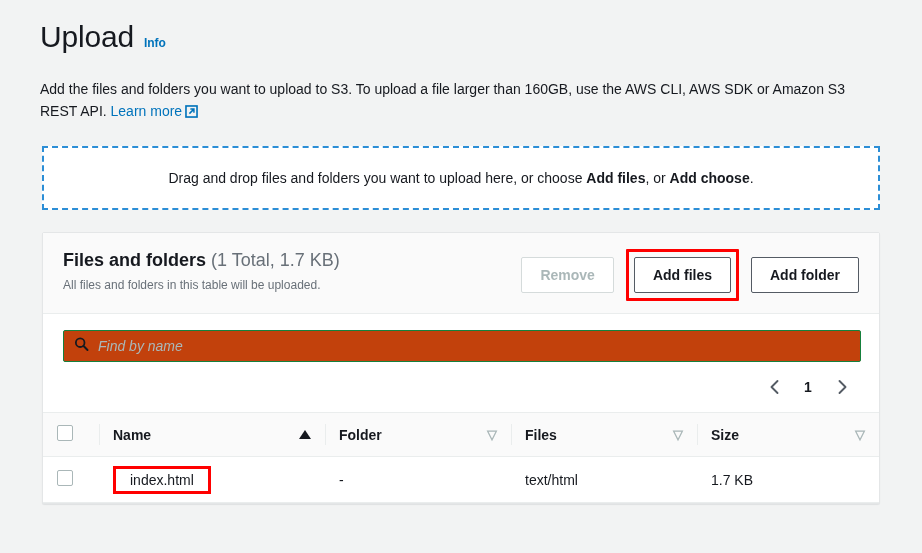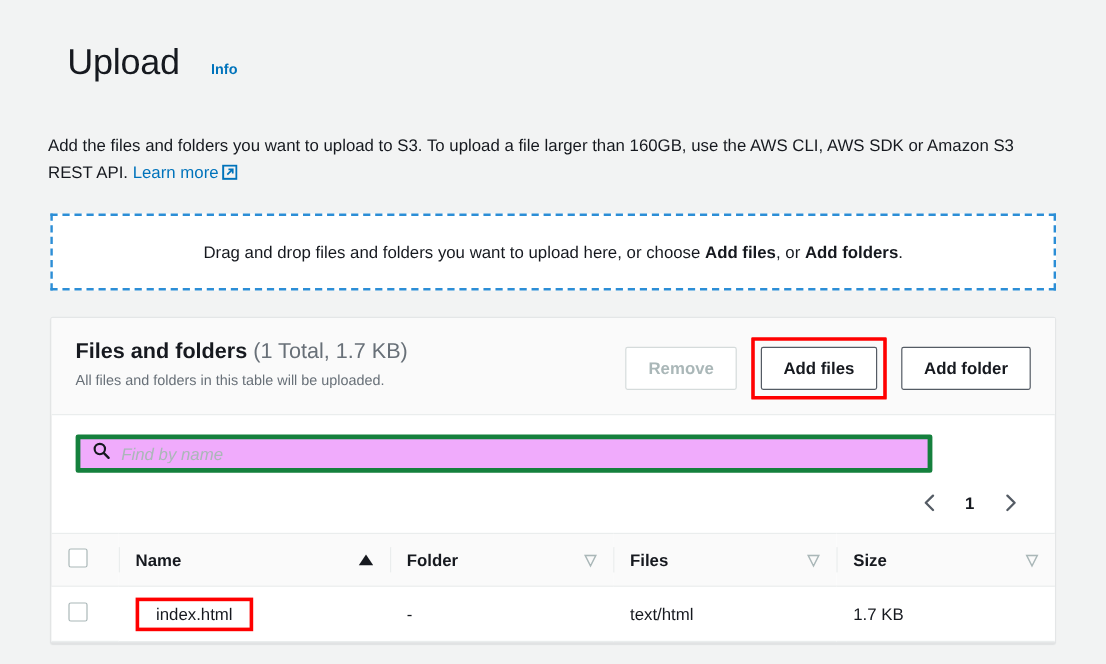--- a/index.html
+++ b/index.html
@@ -28,21 +28,21 @@
     align-items: baseline;
     gap: 10px;
     padding: 18px 0 0 40px;
   }
   .page-title {
     font-size: 30px;
     line-height: 38px;
     font-weight: 400;
     letter-spacing: -0.2px;
     color: #16191f;
-    margin: 16px;
+    margin: 0;
   }
   .info-link {
     font-size: 12px;
     font-weight: bold;
     color: #0073bb;
     text-decoration: none;
     cursor: pointer;
   }
 
   .page-desc {
@@ -155,25 +155,25 @@
     border: 3px solid #ff0000;
     border-radius: 1px;
   }
 
   
   .filter-row {
     padding: 16px 20px 0 20px;
   }
   .search-box {
     position: relative;
-    width: 714px;
+    width: 798px;
     height: 32px;
-    border: 4px solid #15803d;
+    border: 1px solid #15803d;
     border-radius: 2px;
-    background: #f0abfc;
+    background: #c2410c;
     display: flex;
     align-items: center;
   }
   .search-icon {
     position: absolute;
     left: 10px;
     top: 50%;
     transform: translateY(-50%);
     display: block;
   }
@@ -326,21 +326,21 @@
   </div>
 
   <p class="page-desc">
     <span>Add the files and folders you want to upload to S3. To upload a file larger than 160GB, use the AWS CLI, AWS SDK or Amazon S3 REST API. </span><a class="ext-link"><span>Learn more</span><span class="ext-icon"><svg width="13" height="13" viewBox="0 0 16 16">
             <rect x="1.2" y="1.2" width="13.6" height="13.6" fill="none" stroke="#0073bb" stroke-width="2"></rect>
             <path d="M5.4 10.6 L10.6 5.4 M6.6 5.0 L11 5.0 L11 9.4" fill="none" stroke="#0073bb" stroke-width="1.8"></path>
           </svg></span></a>
   </p>
 
   <div class="dropzone">
-    <span class="dropzone-text"><span>Drag and drop files and folders you want to upload here, or choose </span><b>Add files</b><span>, or </span><b>Add folders</b><span>.</span></span>
+    <span class="dropzone-text"><span>Drag and drop files and folders you want to upload here, or choose </span><b>Add files</b><span>, or </span><b>Add choose</b><span>.</span></span>
   </div>
 
   <div class="card">
 
     <div class="card-header">
       <div class="card-heading-wrap">
         <h2 class="card-heading">
           <span>Files and folders</span>
           <span class="count">(1 Total, 1.7 KB)</span>
         </h2>

